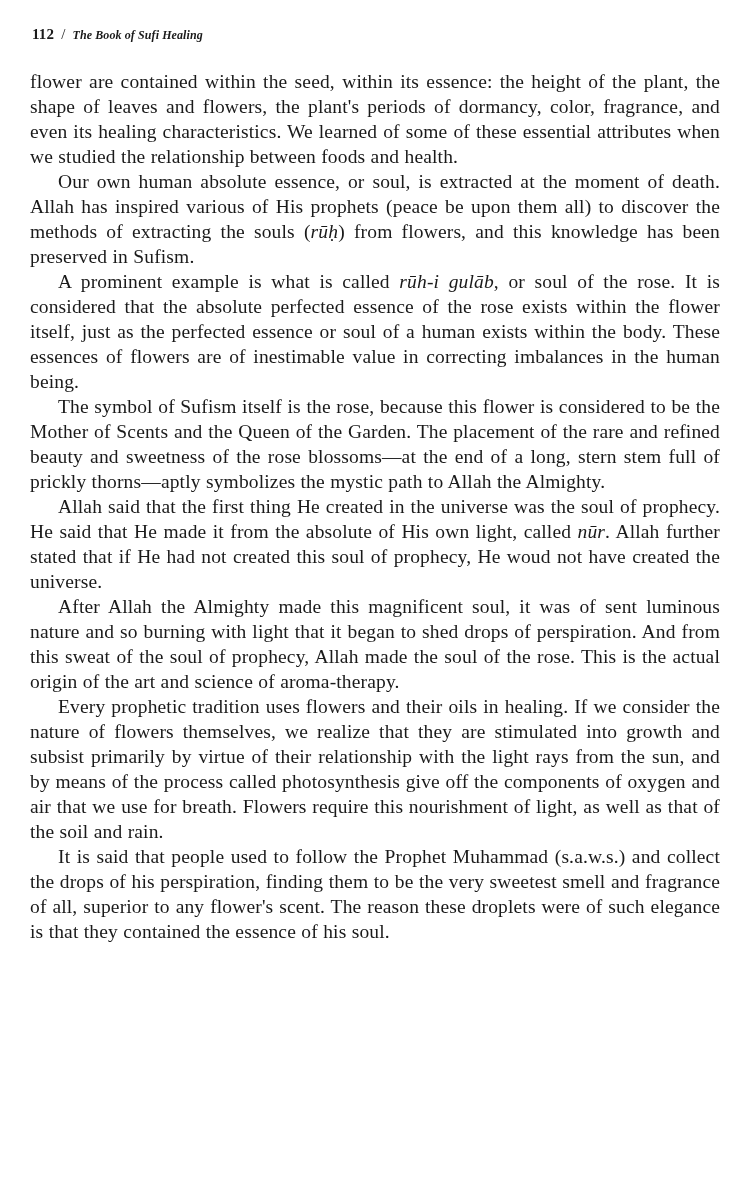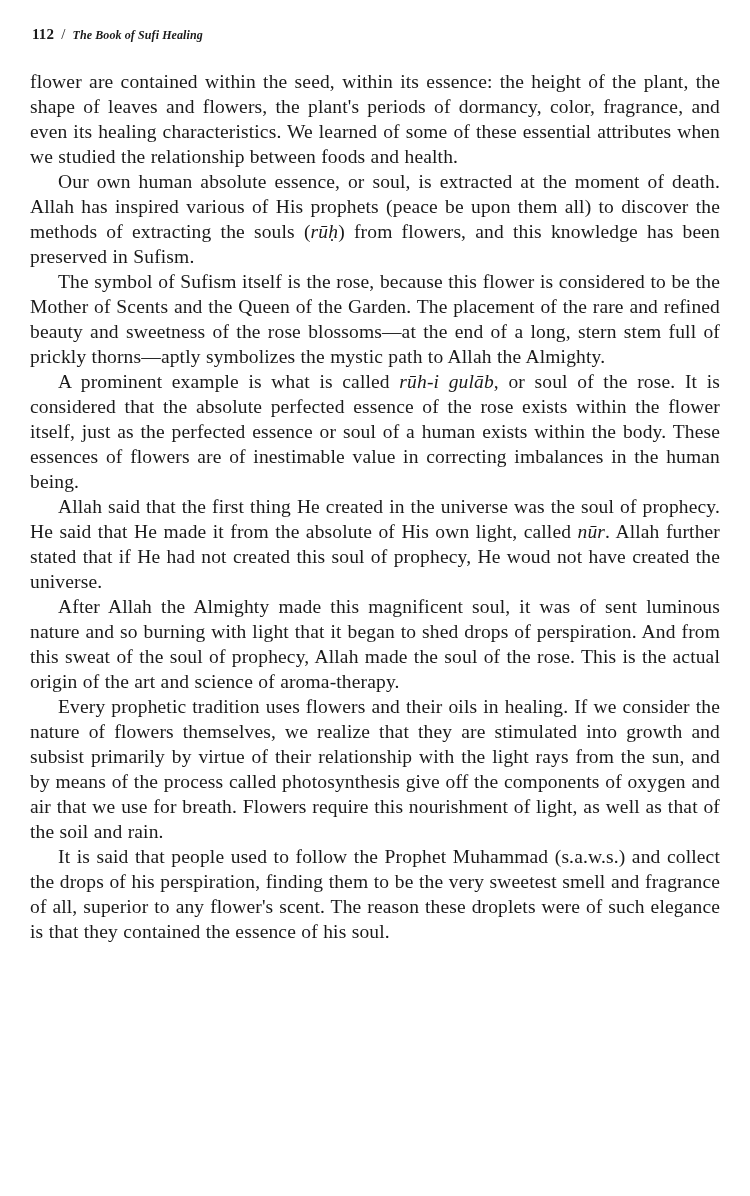--- a/index.html
+++ b/index.html
@@ -72,21 +72,21 @@
 
   <div class="running-head">
     <span class="folio">112</span>
     <span class="head-sep">/</span>
     <span class="head-title">The Book of Sufi Healing</span>
   </div>
 
   <div class="body-col">
       <p class="para">flower are contained within the seed, within its essence: the height of the plant, the shape of leaves and flowers, the plant's periods of dormancy, color, fragrance, and even its healing characteristics. We learned of some of these essential attributes when we studied the relationship between foods and health.</p>
       <p class="para indent">Our own human absolute essence, or soul, is extracted at the moment of death. Allah has inspired various of His prophets (peace be upon them all) to discover the methods of extracting the souls (<i>rūḥ</i>) from flowers, and this knowledge has been preserved in Sufism.</p>
+      <p class="para indent">A prominent example is what is called <i>rūh-i gulāb</i>, or soul of the rose. It is considered that the absolute perfected essence of the rose exists within the flower itself, just as the perfected essence or soul of a human exists within the body. These essences of flowers are of inestimable value in correcting imbalances in the human being.</p>
       <p class="para indent">The symbol of Sufism itself is the rose, because this flower is considered to be the Mother of Scents and the Queen of the Garden. The placement of the rare and refined beauty and sweetness of the rose blossoms—at the end of a long, stern stem full of prickly thorns—aptly symbolizes the mystic path to Allah the Almighty.</p>
-      <p class="para indent">A prominent example is what is called <i>rūh-i gulāb</i>, or soul of the rose. It is considered that the absolute perfected essence of the rose exists within the flower itself, just as the perfected essence or soul of a human exists within the body. These essences of flowers are of inestimable value in correcting imbalances in the human being.</p>
       <p class="para indent">Allah said that the first thing He created in the universe was the soul of prophecy. He said that He made it from the absolute of His own light, called <i>nūr</i>. Allah further stated that if He had not created this soul of prophecy, He woud not have created the universe.</p>
       <p class="para indent">After Allah the Almighty made this magnificent soul, it was of sent luminous nature and so burning with light that it began to shed drops of perspiration. And from this sweat of the soul of prophecy, Allah made the soul of the rose. This is the actual origin of the art and science of aroma-therapy.</p>
       <p class="para indent">Every prophetic tradition uses flowers and their oils in healing. If we consider the nature of flowers themselves, we realize that they are stimulated into growth and subsist primarily by virtue of their relationship with the light rays from the sun, and by means of the process called photosynthesis give off the components of oxygen and air that we use for breath. Flowers require this nourishment of light, as well as that of the soil and rain.</p>
       <p class="para indent">It is said that people used to follow the Prophet Muhammad (s.a.w.s.) and collect the drops of his perspiration, finding them to be the very sweetest smell and fragrance of all, superior to any flower's scent. The reason these droplets were of such elegance is that they contained the essence of his soul.</p>
     </div>
 
 </div>
 
 </body></html>

